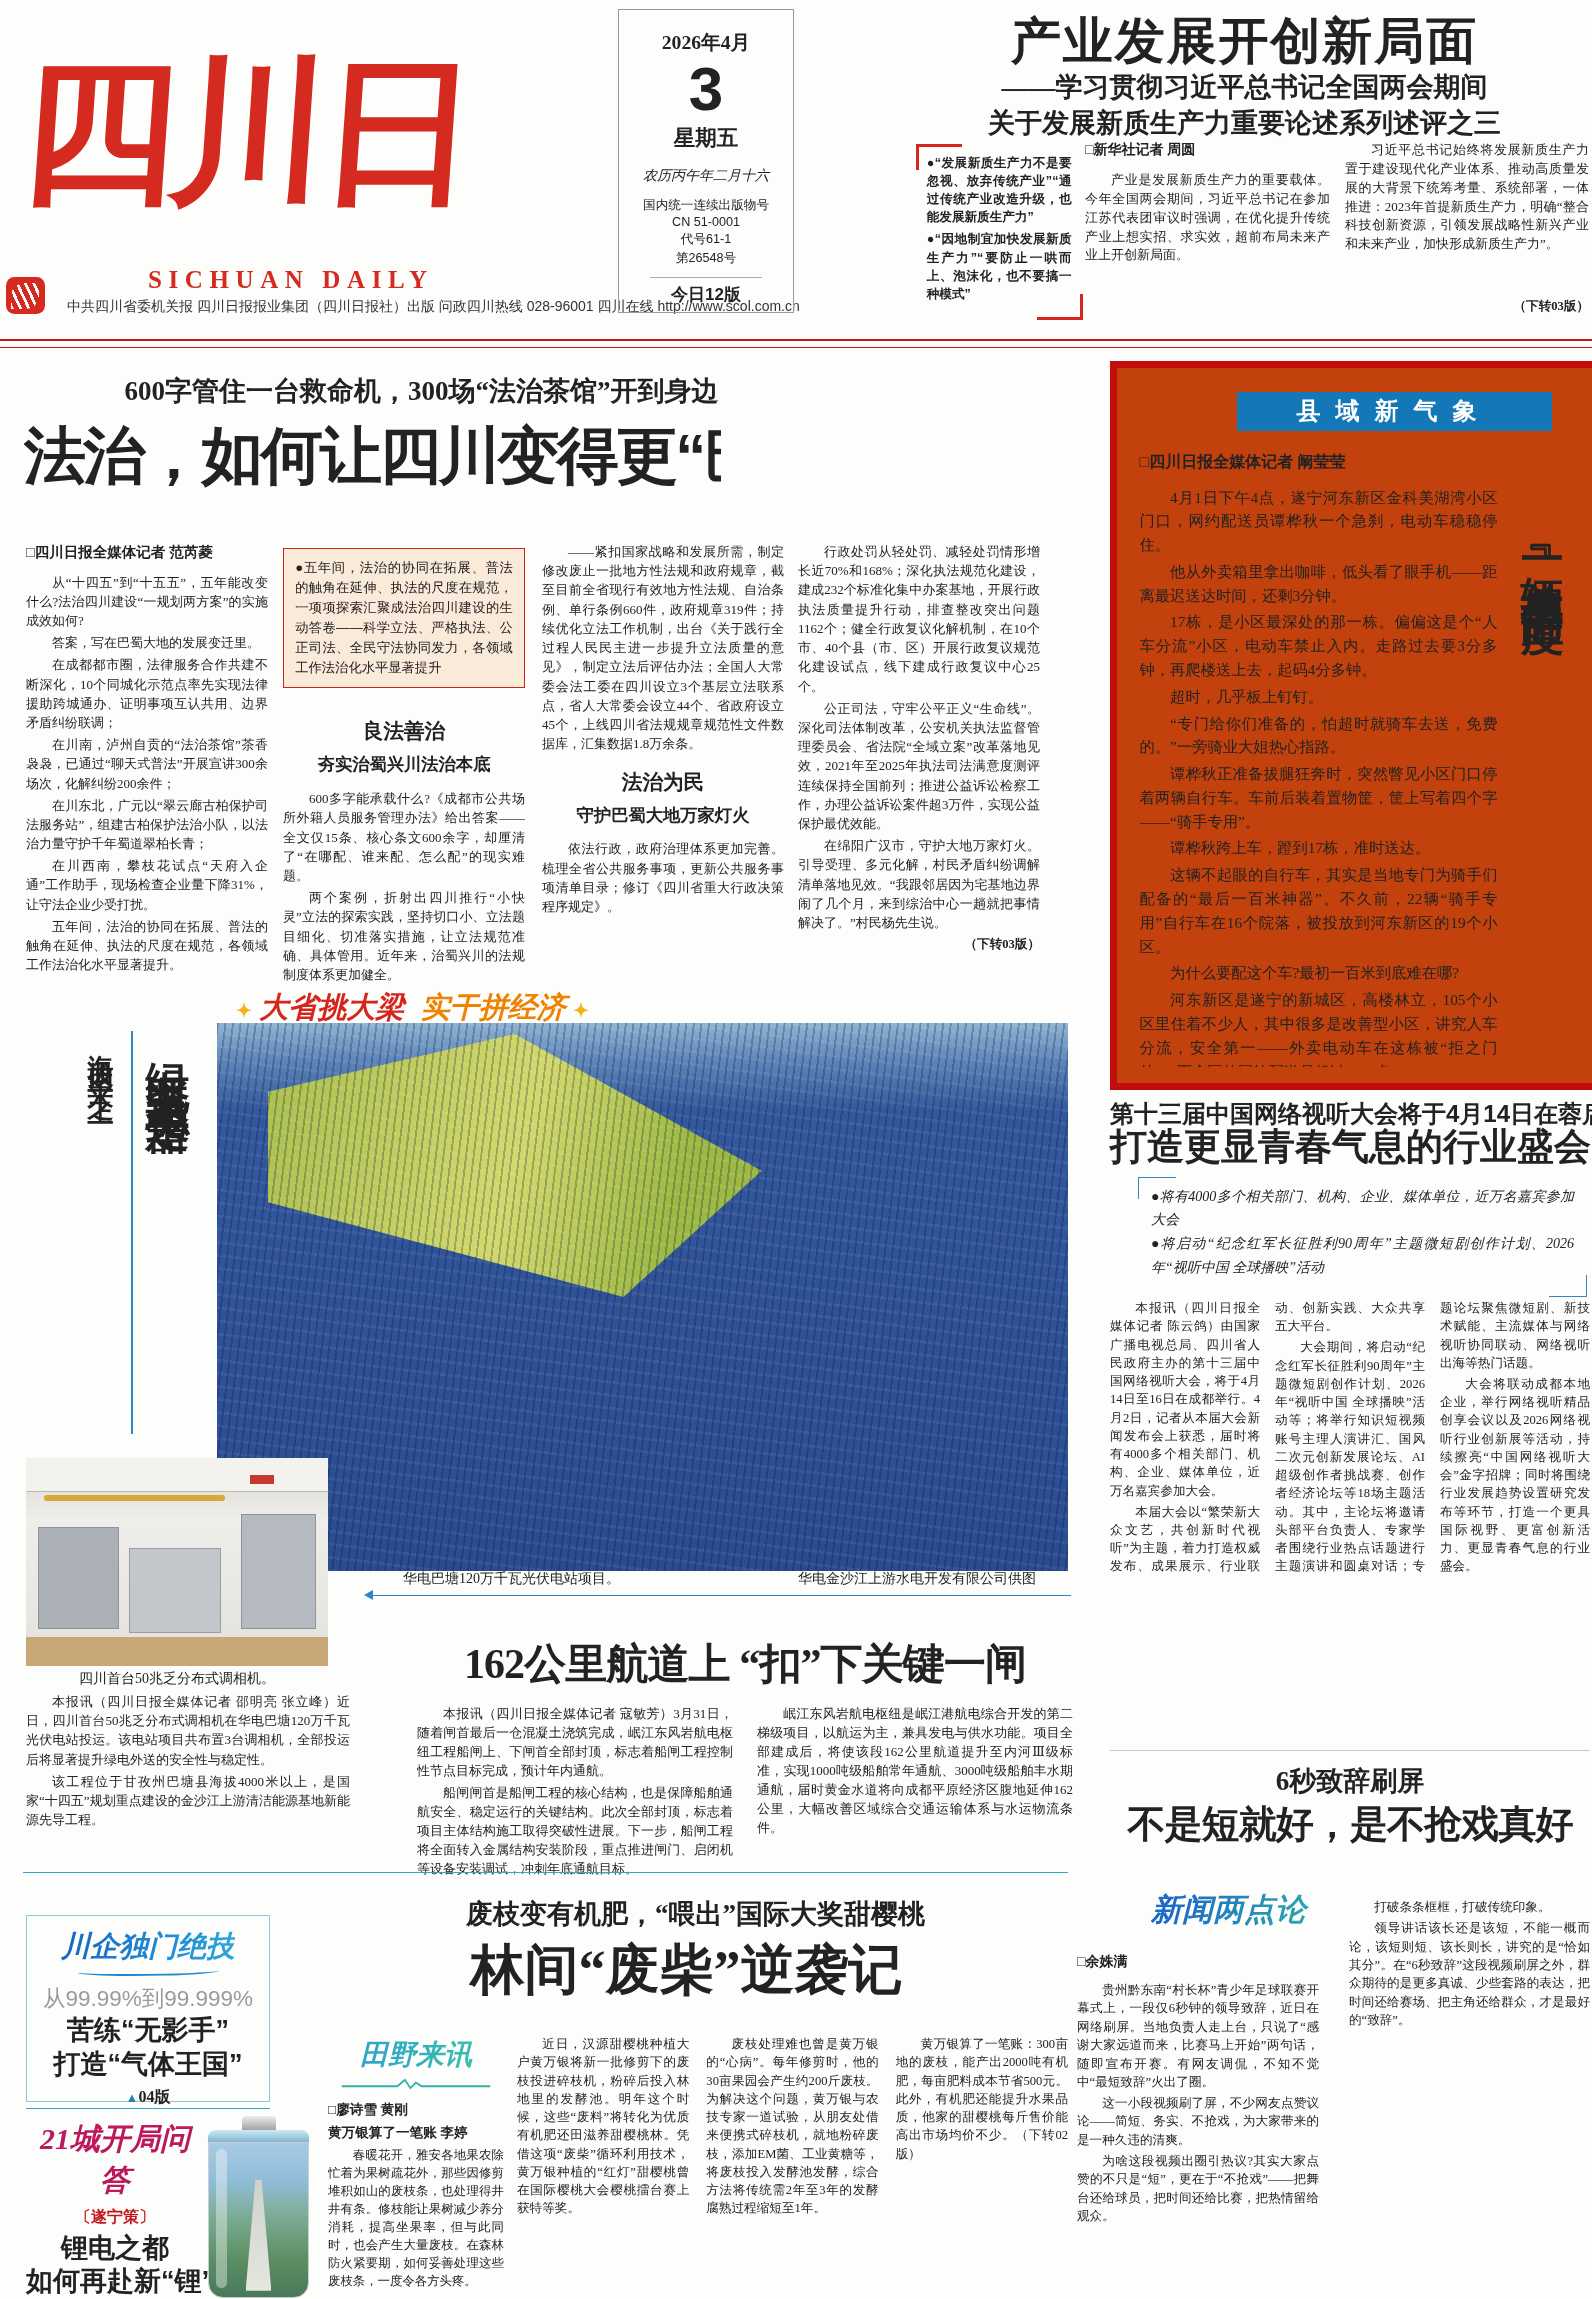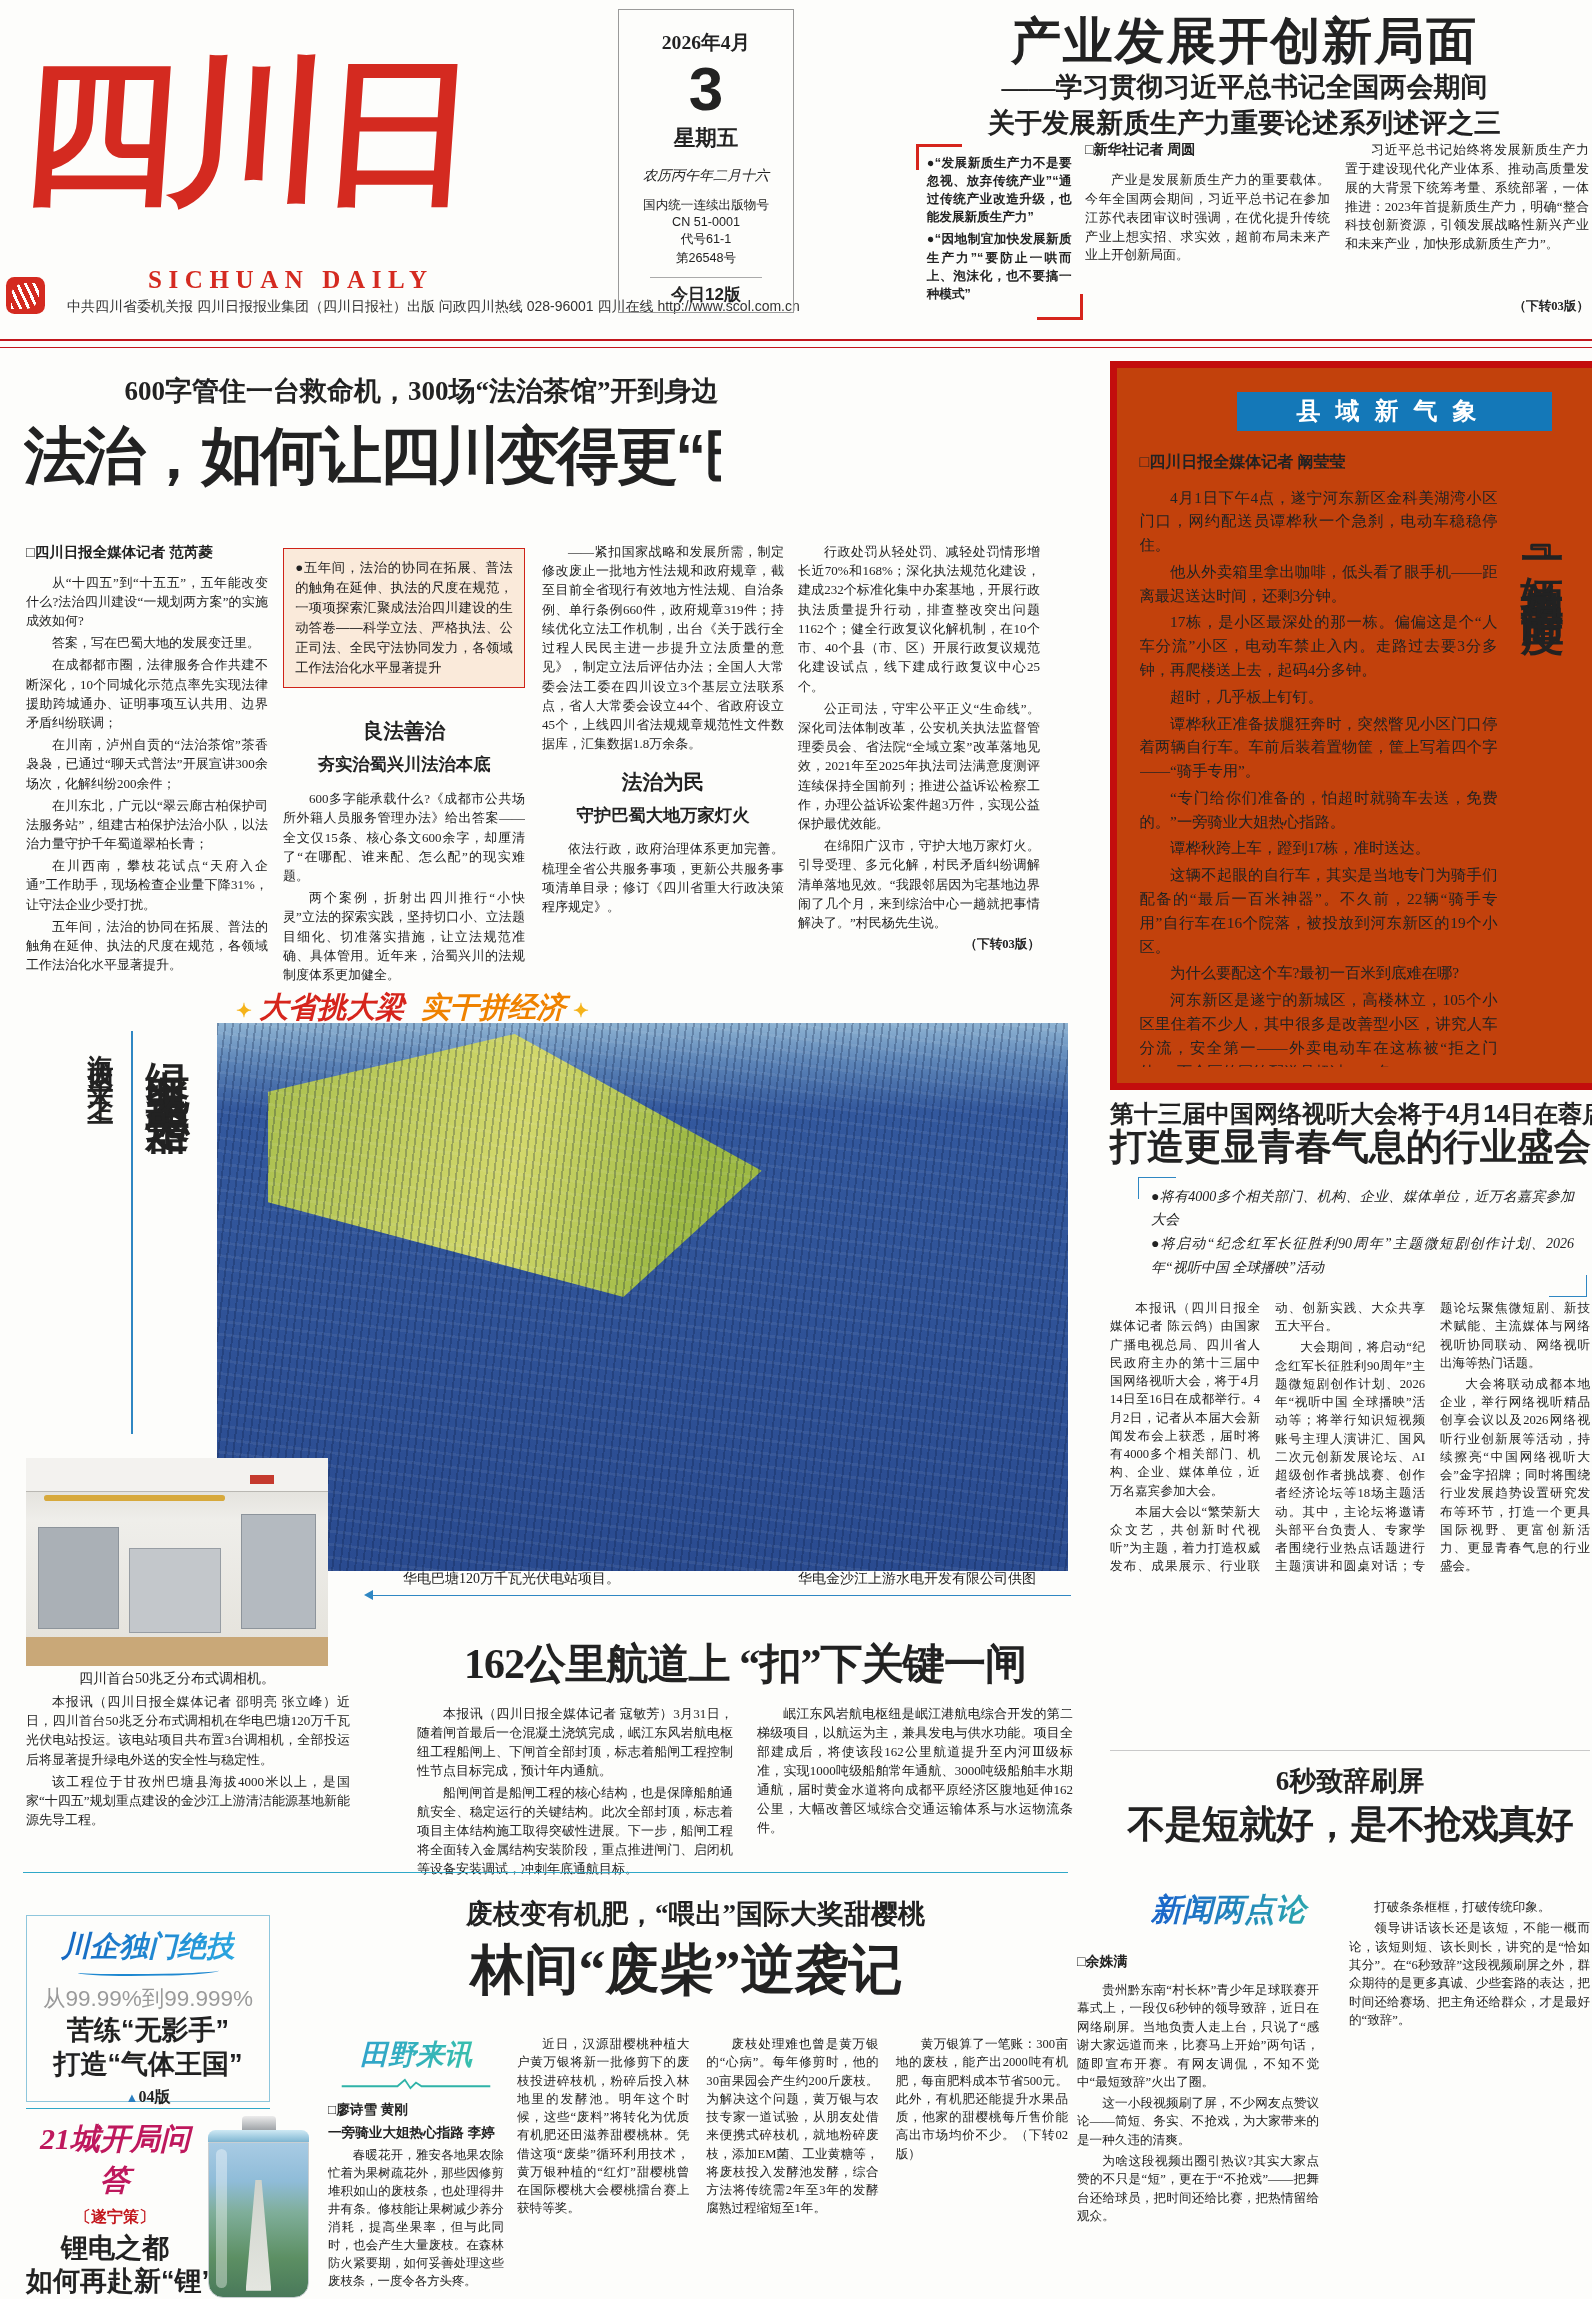--- a/index.html
+++ b/index.html
@@ -239,22 +239,22 @@
 <div class="abs" id="county">
   <div id="county-banner">县域新气象</div>
   <div id="county-byline" class="sans">□四川日报全媒体记者 阚莹莹</div>
   <div id="county-row">
     <div id="county-body">
       <div class="plist">
           <p>4月1日下午4点，遂宁河东新区金科美湖湾小区门口，网约配送员谭桦秋一个急刹，电动车稳稳停住。</p>
           <p>他从外卖箱里拿出咖啡，低头看了眼手机——距离最迟送达时间，还剩3分钟。</p>
           <p>17栋，是小区最深处的那一栋。偏偏这是个“人车分流”小区，电动车禁止入内。走路过去要3分多钟，再爬楼送上去，起码4分多钟。</p>
           <p>超时，几乎板上钉钉。</p>
+          <p>“专门给你们准备的，怕超时就骑车去送，免费的。”一旁骑业大姐热心指路。</p>
           <p>谭桦秋正准备拔腿狂奔时，突然瞥见小区门口停着两辆自行车。车前后装着置物筐，筐上写着四个字——“骑手专用”。</p>
-          <p>“专门给你们准备的，怕超时就骑车去送，免费的。”一旁骑业大姐热心指路。</p>
           <p>谭桦秋跨上车，蹬到17栋，准时送达。</p>
           <p>这辆不起眼的自行车，其实是当地专门为骑手们配备的“最后一百米神器”。不久前，22辆“骑手专用”自行车在16个院落，被投放到河东新区的19个小区。</p>
           <p>为什么要配这个车?最初一百米到底难在哪?</p>
           <p>河东新区是遂宁的新城区，高楼林立，105个小区里住着不少人，其中很多是改善型小区，讲究人车分流，安全第一——外卖电动车在这栋被“拒之门外”。而全区的网约配送员超过1200名。</p>
         </div>
 
     </div>
     <div id="county-vtitle">『一辆单车』的温度</div>
   </div>
 </div>
@@ -300,21 +300,21 @@
 
 <div class="abs" id="teal-rule"></div>
 <div class="abs center nowrap" id="cherry-kicker">废枝变有机肥，“喂出”国际大奖甜樱桃</div>
 <div class="abs center nowrap" id="cherry-headline">林间“废柴”逆袭记</div>
 <div class="abs" id="cherry-c1">
   <div id="field-logo">田野来讯</div>
   <svg id="field-ekg" width="150" height="13" viewBox="0 0 160 14">
     <polyline points="0,10 60,10 68,3 74,12 80,6 86,10 160,10" fill="none" stroke="#2fb3a8" stroke-width="2"></polyline>
   </svg>
   <div class="cherry-byline sans">□廖诗雪 黄刚</div>
-  <div class="cherry-byline sans">一旁骑业大姐热心指路 李婷</div>
+  <div class="cherry-byline sans">黄万银算了一笔账 李婷</div>
   <div class="plist">
       <p>春暖花开，雅安各地果农除忙着为果树疏花外，那些因修剪堆积如山的废枝条，也处理得井井有条。修枝能让果树减少养分消耗，提高坐果率，但与此同时，也会产生大量废枝。在森林防火紧要期，如何妥善处理这些废枝条，一度令各方头疼。</p>
     </div>
 </div>
 <div class="abs plist" id="cherry-body">
     <p>近日，汉源甜樱桃种植大户黄万银将新一批修剪下的废枝投进碎枝机，粉碎后投入林地里的发酵池。明年这个时候，这些“废料”将转化为优质有机肥还田滋养甜樱桃林。凭借这项“废柴”循环利用技术，黄万银种植的“红灯”甜樱桃曾在国际樱桃大会樱桃擂台赛上获特等奖。</p>
     <p>废枝处理难也曾是黄万银的“心病”。每年修剪时，他的30亩果园会产生约200斤废枝。为解决这个问题，黄万银与农技专家一道试验，从朋友处借来便携式碎枝机，就地粉碎废枝，添加EM菌、工业黄糖等，将废枝投入发酵池发酵，综合方法将传统需2年至3年的发酵腐熟过程缩短至1年。</p>
     <p>黄万银算了一笔账：300亩地的废枝，能产出2000吨有机肥，每亩肥料成本节省500元。此外，有机肥还能提升水果品质，他家的甜樱桃每斤售价能高出市场均价不少。（下转02版）</p>
   </div>
 

